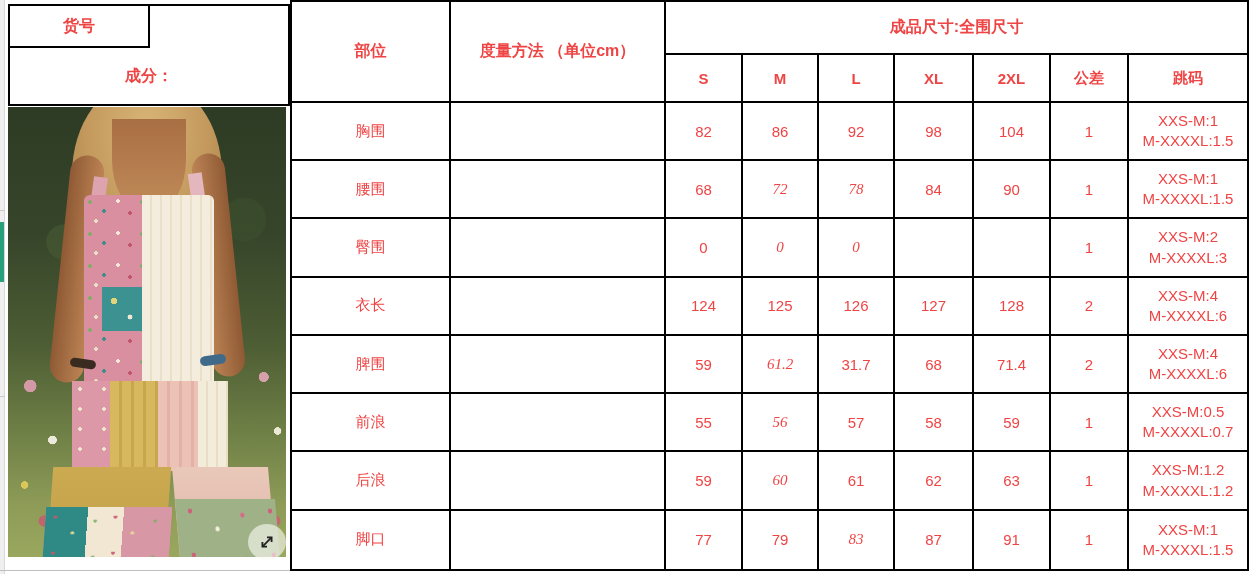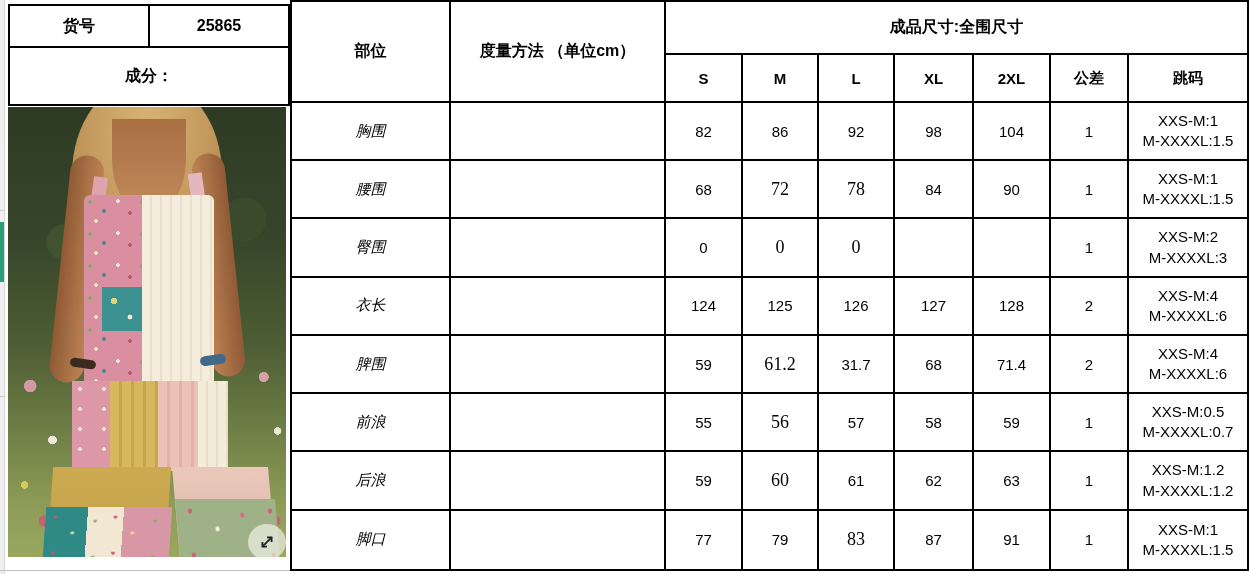--- a/index.html
+++ b/index.html
@@ -1,19 +1,19 @@
 <!DOCTYPE html>
 <html><head>
 <meta charset="utf-8">
 <style>
   * { margin:0; padding:0; box-sizing:border-box; }
   html,body { background:#ffffff; }
   #app {
     position:relative; width:1249px; height:574px; background:#ffffff;
-    font-family:"Liberation Sans","DejaVu Sans",sans-serif; color:#000000;
+    font-family:"Liberation Sans","DejaVu Sans",sans-serif; color:#ef4444;
     overflow:hidden;
   }
 
   
   .gutter { position:absolute; left:0; top:0; width:5px; height:574px; background:#efefef; border-right:1px solid #d8d8d8; }
   .gutter-line { position:absolute; left:0; width:5px; height:1px; background:#c9c9c9; }
   .teal-bar { position:absolute; left:0; top:222px; width:4px; height:60px; }
   .left-bottom-line { position:absolute; left:0; top:570px; width:290px; height:1px; background:#bfbfbf; }
 
   
@@ -118,39 +118,38 @@
   .size-table-wrap { position:absolute; left:290px; top:0; width:957px; height:572px; }
   table.size { border-collapse:collapse; table-layout:fixed; width:957px; height:571px; background:#fff; }
   table.size th, table.size td {
     border:2px solid #000; text-align:center; vertical-align:middle; padding:0; overflow:hidden;
   }
   table.size thead th { font-weight:bold; font-size:16px; }
   thead tr.r1 { height:53px; }
   thead tr.r2 { height:48px; }
   thead tr.r2 th { font-size:15px; }
   table.size td { font-size:15px; }
-  td.part { font-weight:normal; font-size:15px;font-style:italic; }
+  td.part { font-weight:normal; font-size:15px; }
   td.num { font-size:15px;margin-left:22px; }
-  td.num.alt-num { font-family:"Liberation Serif","DejaVu Serif",serif; font-size:18px; }
+  td.num.alt-num { font-family:"Liberation Serif","DejaVu Serif",serif; font-size:15px;font-style:italic; }
   td.grading { font-size:13px; line-height:1.35; white-space:pre-line; }
 </style>
 </head>
 <body>
 
 <div id="app">
 
   <div class="gutter"></div>
   <div class="gutter-line" style="top:210px"></div>
   <div class="gutter-line" style="top:396px"></div>
   <div class="teal-bar" style="background: rgb(38, 161, 124);"></div>
   <div class="left-bottom-line"></div>
 
   <div class="id-box">
     <div class="c1">货号</div>
-    <div class="c2">25865</div>
     <div class="c3">成分：</div>
   </div>
 
   <div class="photo">
     <div class="hair-l"></div>
     <div class="hair-r"></div>
     <div class="hair"></div>
     <div class="chest"></div>
     <div class="arm-left"></div>
     <div class="arm-right"></div>

